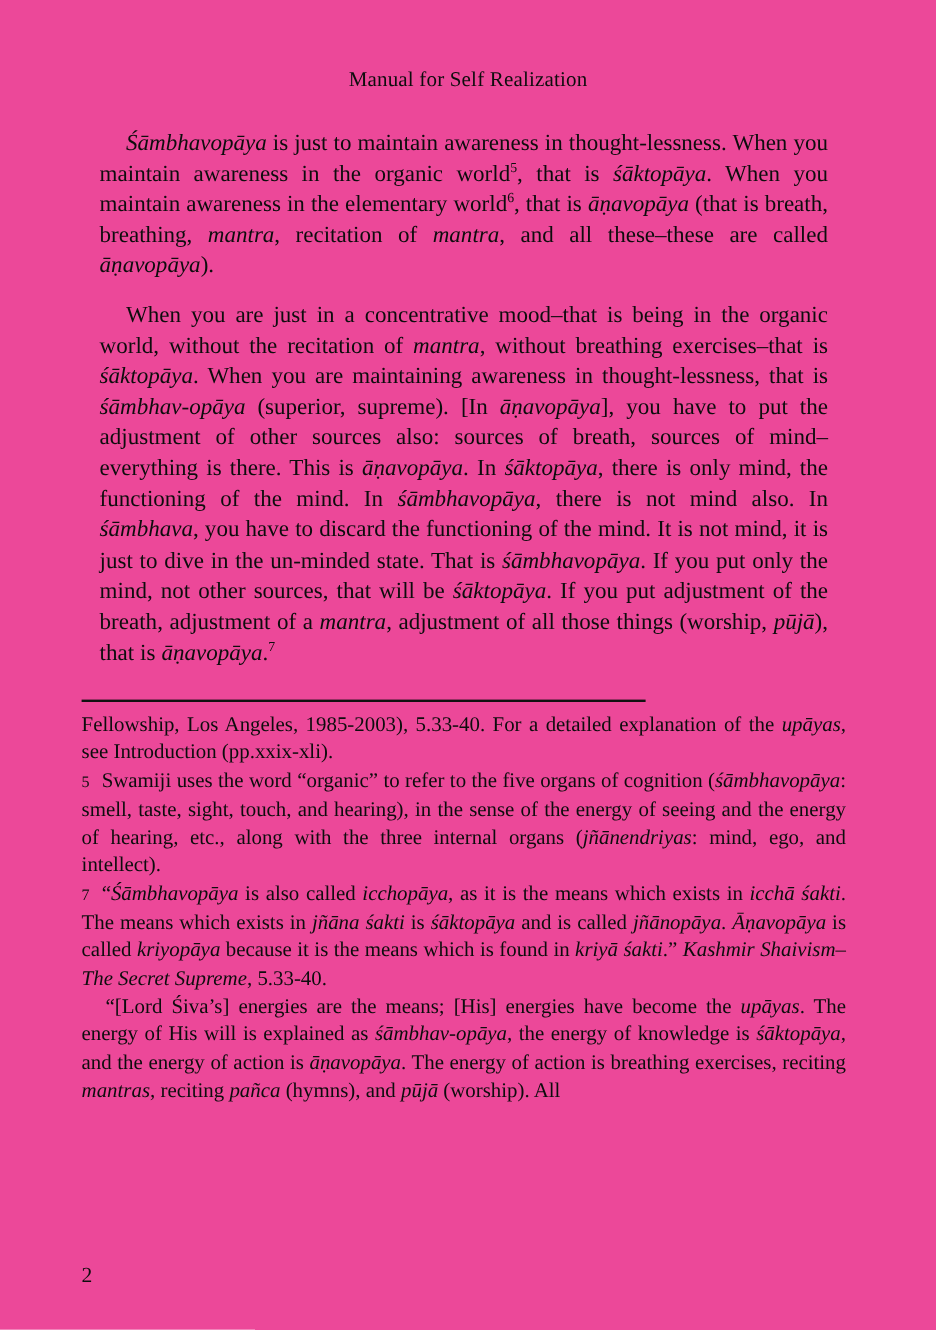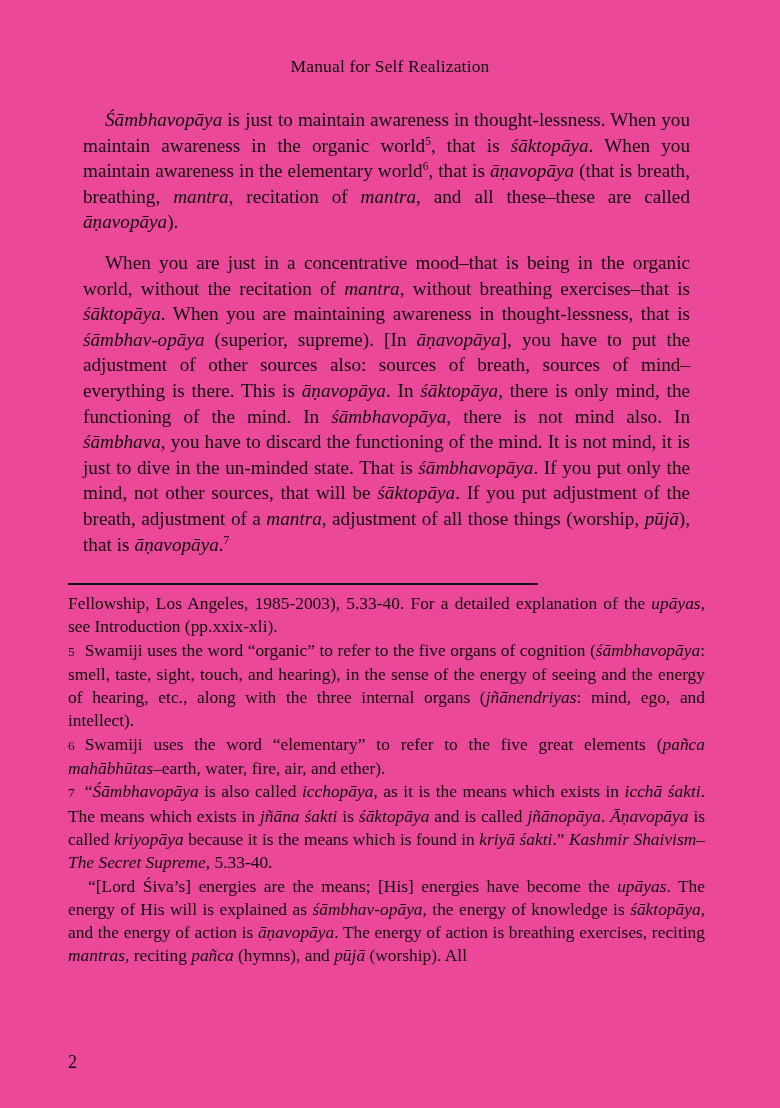--- a/index.html
+++ b/index.html
@@ -105,21 +105,20 @@
   </div>
 
   <div class="fn-rule"></div>
 
   <div class="notes-col">
 
     <p class="note">Fellowship, Los Angeles, 1985-2003), 5.33-40. For a detailed explanation of the <i>upāyas</i>, see Introduction (pp.xxix-xli).</p>
 
     <p class="note"><span class="fn-num">5</span><span>Swamiji uses the word “organic” to refer to the five organs of cognition (<i>śāmbhavopāya</i>: smell, taste, sight, touch, and hearing), in the sense of the energy of seeing and the energy of hearing, etc., along with the three internal organs (<i>jñānendriyas</i>: mind, ego, and intellect).</span></p>
 
-    <p class="note"><span class="fn-num">6</span><span>Swamiji uses the word “elementary” to refer to the five great elements (<i>pañca mahābhūtas</i>–earth, water, fire, air, and ether).</span></p>
 
     <p class="note"><span class="fn-num">7</span><span>“<i>Śāmbhavopāya</i> is also called <i>icchopāya</i>, as it is the means which exists in <i>icchā śakti</i>. The means which exists in <i>jñāna śakti</i> is <i>śāktopāya</i> and is called <i>jñānopāya</i>. <i>Āṇavopāya</i> is called <i>kriyopāya</i> because it is the means which is found in <i>kriyā śakti</i>.” <i>Kashmir Shaivism–The Secret Supreme</i>, 5.33-40.</span></p>
 
     <p class="note indent">“[Lord Śiva’s] energies are the means; [His] energies have become the <i>upāyas</i>. The energy of His will is explained as <i>śāmbhav-opāya</i>, the energy of knowledge is <i>śāktopāya</i>, and the energy of action is <i>āṇavopāya</i>. The energy of action is breathing exercises, reciting <i>mantras</i>, reciting <i>pañca</i> (hymns), and <i>pūjā</i> (worship). All</p>
   </div>
 
   <div class="folio">2</div>
 
 </div>
 

